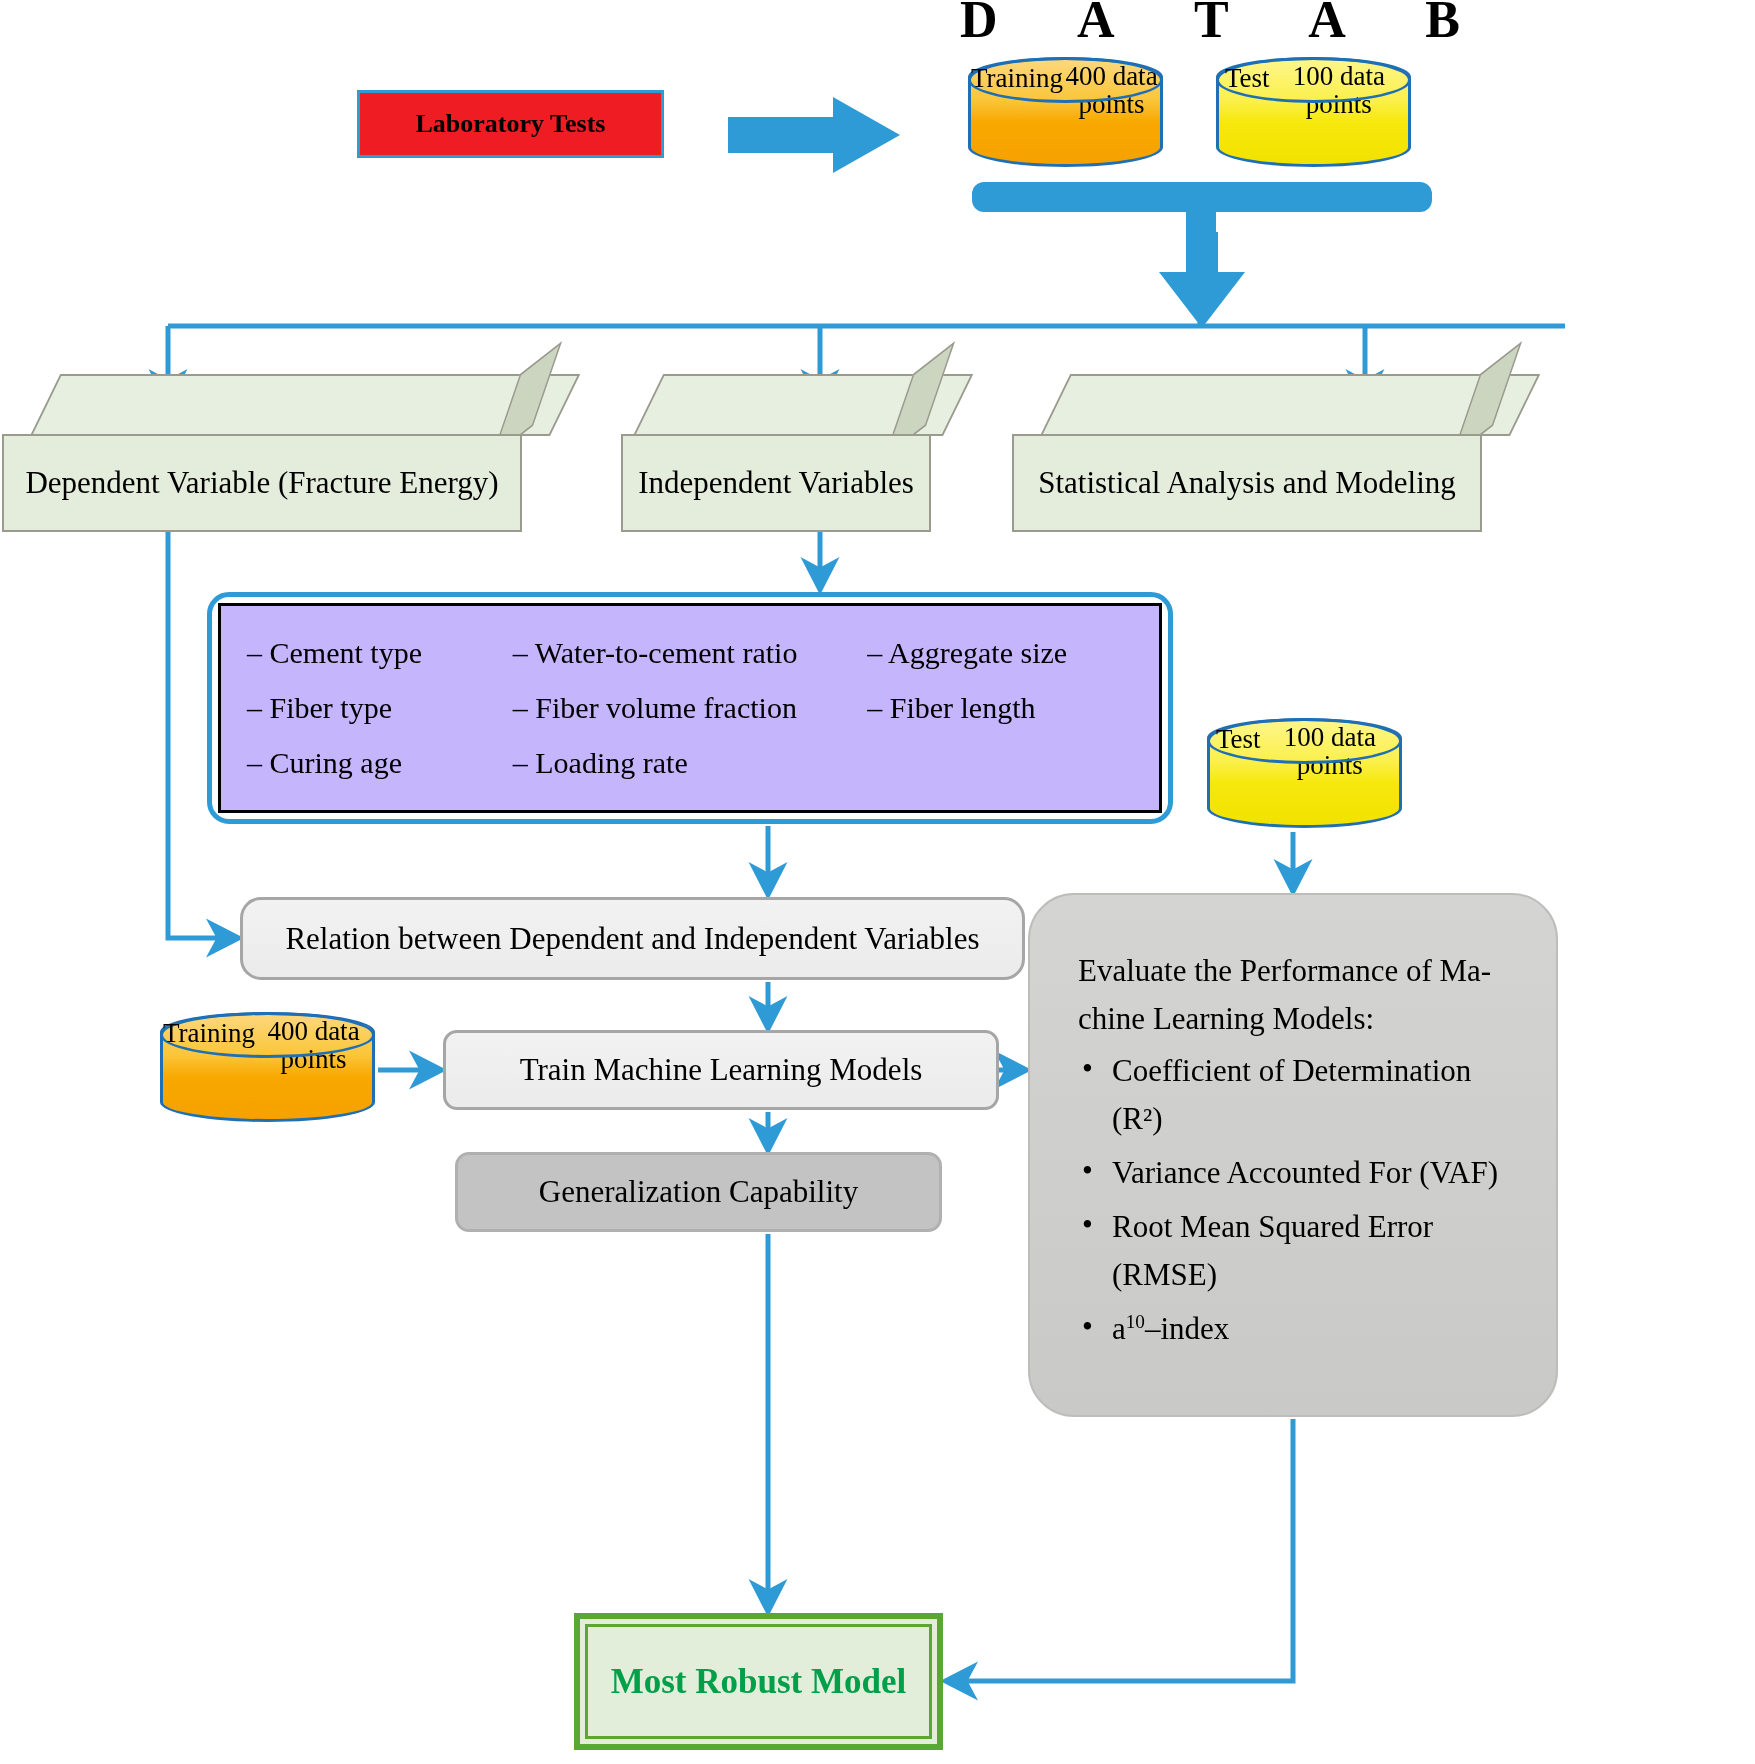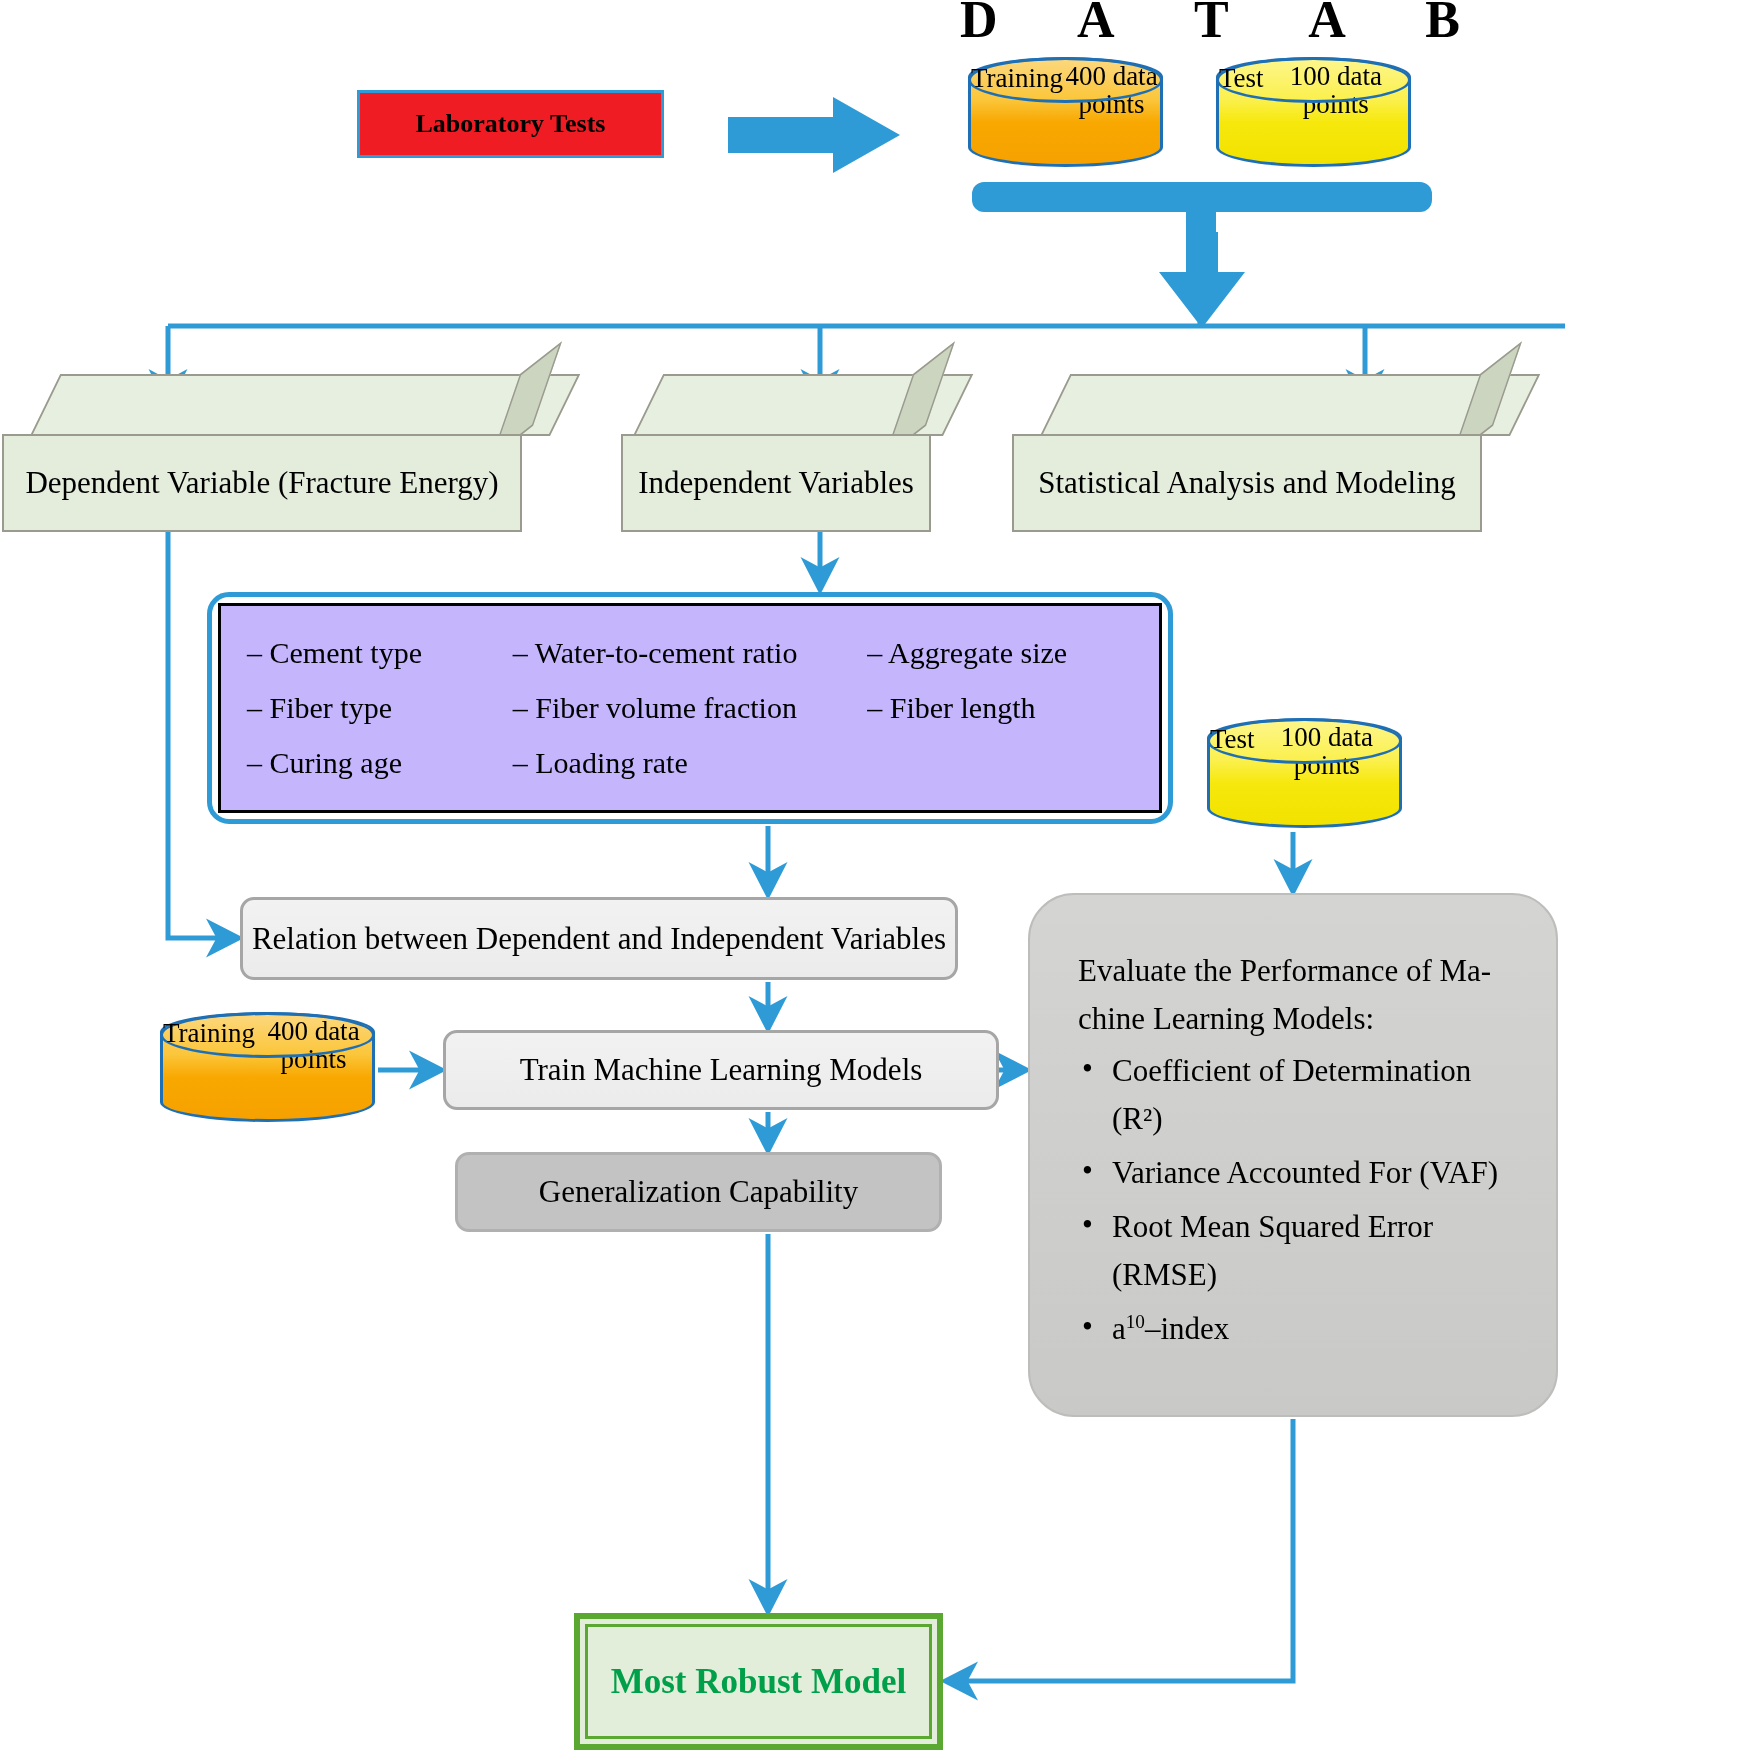--- a/index.html
+++ b/index.html
@@ -70,20 +70,21 @@
     justify-content: space-between;
     padding: 2px 0 6px 0;
   }
   .cyl-top-label { font-size: 27px; line-height: 1.05; padding-top: 2px;}
   .cyl-bottom-label { font-size: 27px; line-height: 1.05; padding-bottom: 2px;}
   .cyl-orange {
     background: linear-gradient(to bottom,#fcd77c 0%, #fbc63a 38%, #f8a800 60%, #f6a100 100%);
   }
   .cyl-yellow {
     background: linear-gradient(to bottom,#fdf68a 0%, #fbf04d 38%, #f6e80c 60%, #f2e200 100%);
+    padding-left: 6px;
   }
   .cyl-ellipse-top {
     position: absolute;
     left: -3px; right: -3px; top: -3px;
     height: 46px;
     border: 3px solid #1f6fb5;
     border-radius: 50%;
     box-sizing: border-box;
     pointer-events: none;
   }
@@ -171,22 +172,23 @@
     border: 3px solid #a6a6a6;
     border-radius: 14px;
     display: flex;
     align-items: center;
     justify-content: center;
     font-size: 31px;
     color: #000;
     text-align: center;
   }
   #relation-box {
-    left: 240px; top: 897px; width: 718px; height: 83px;
+    left: 240px; top: 897px; width: 785px; height: 83px;
     background: linear-gradient(to bottom, #f2f2f2, #ebebeb);
+    border-radius: 21px;
   }
   #train-box {
     left: 443px; top: 1030px; width: 556px; height: 80px;
     background: linear-gradient(to bottom, #f2f2f2, #ebebeb);
   }
   #generalization-box {
     left: 455px; top: 1152px; width: 487px; height: 80px;
     background: #c3c3c3;
     border-color: #b0b0b0;
   }

